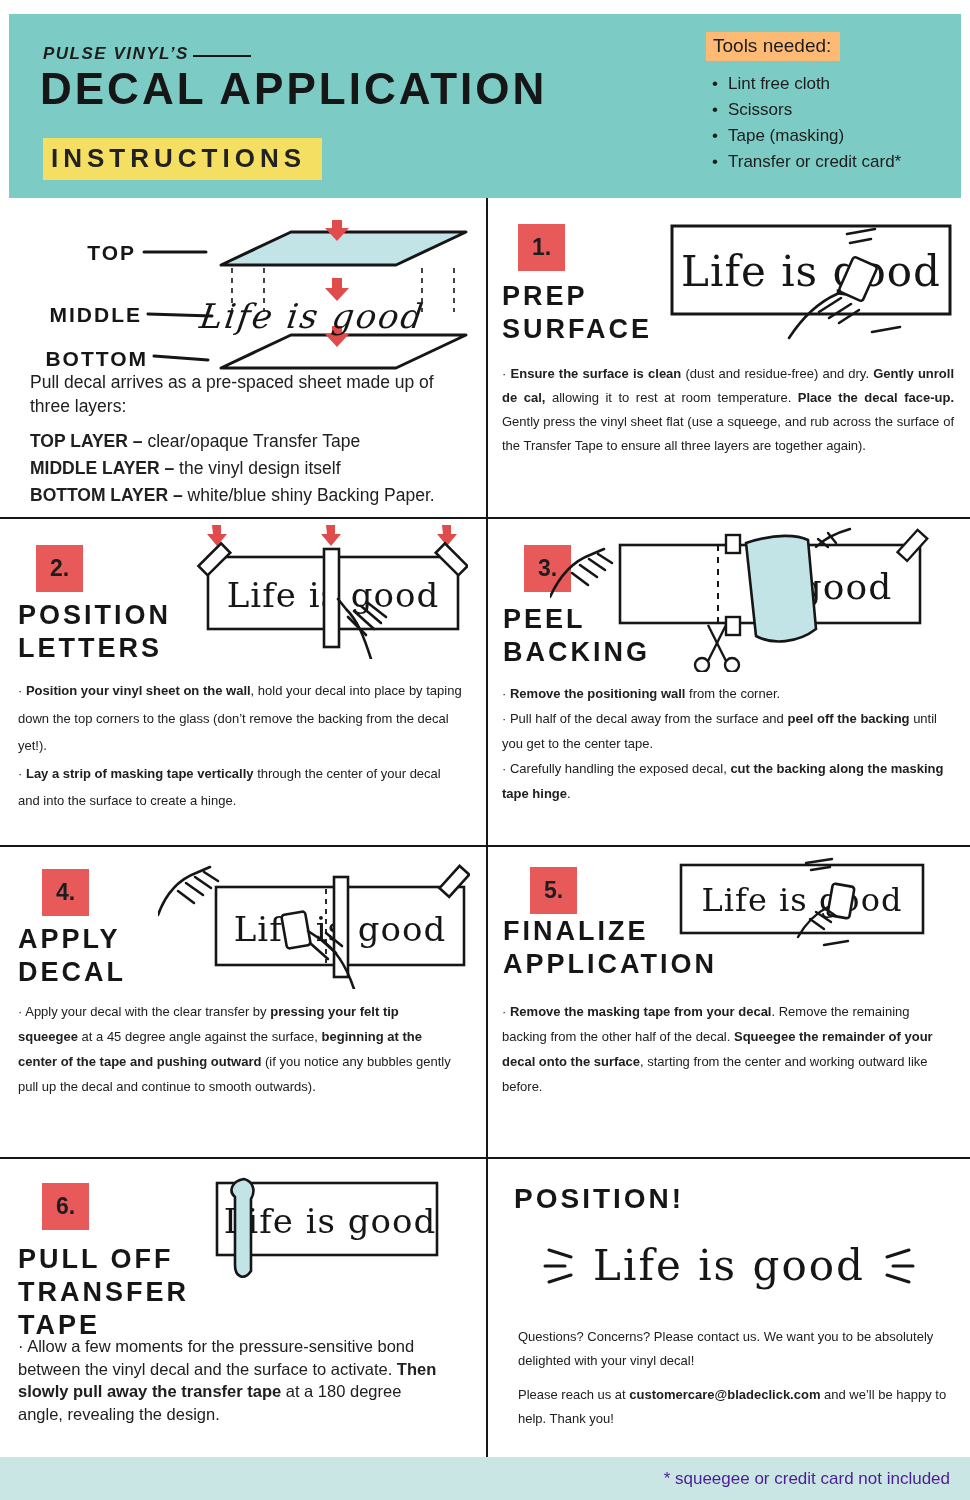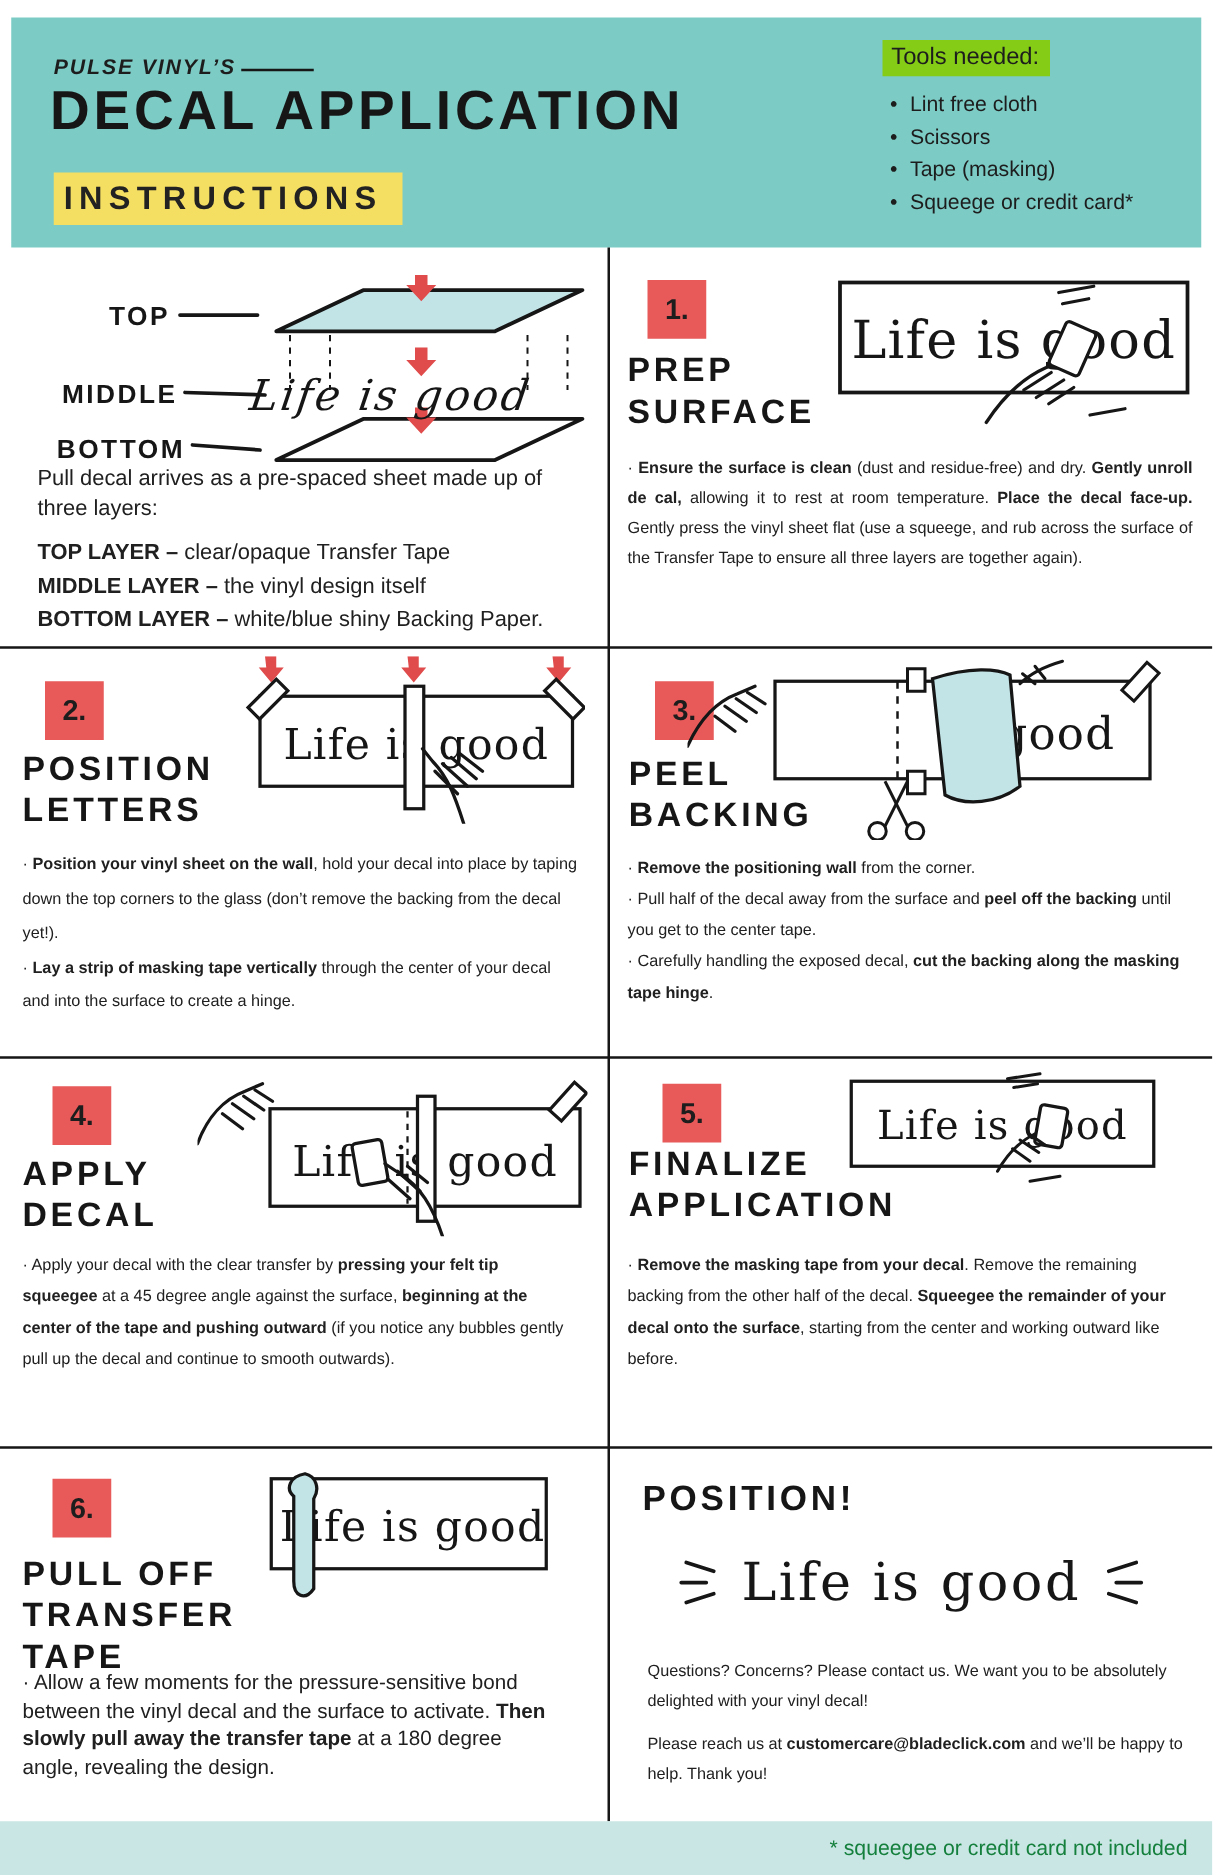--- a/index.html
+++ b/index.html
@@ -8,21 +8,21 @@
     position:relative; width:970px; height:1500px; background:#ffffff;
     font-family:"Liberation Sans", sans-serif; color:#1d1d1d; overflow:hidden;
   }
   
   #header { position:absolute; left:9px; top:14px; width:952px; height:184px; background:#7CCBC5; }
   .brand-row { position:absolute; left:34px; top:30px; font-weight:bold; font-size:17px; letter-spacing:1.5px;font-style:italic; }
   .brand-line { display:inline-block; width:58px; border-bottom:2px solid #161616; margin-left:4px; vertical-align:2px; }
   .page-title { position:absolute; left:31px; top:50px; font-weight:bold; font-size:44px; letter-spacing:3px; color:#161616; }
   .subtitle { position:absolute; left:34px; top:124px; background:#F5DF62; padding:5px 16px 6px 8px; font-weight:bold; font-size:26px; letter-spacing:5px; color:#222; }
   .tools { position:absolute; left:697px; top:18px; width:250px; }
-  .tools-label { display:inline-block; background:#84cc16; padding:3px 9px 4px 7px; font-size:19px; color:#1d1d1d; }
+  .tools-label { display:inline-block; background:#fdba74; padding:3px 9px 4px 7px; font-size:19px; color:#1d1d1d; }
   .tools ul { list-style:none; margin-top:10px; }
   .tools li { font-size:17px; line-height:26px; padding-left:22px; position:relative; }
   .tools li::before { content:"•"; position:absolute; left:6px; font-size:17px; }
   
   .hline { position:absolute; left:0; width:970px; height:2px; background:#161616; }
   #vline { position:absolute; left:486px; top:198px; width:2px; height:1259px; background:#161616; }
   
   .cell { position:absolute; }
   #cell-layers  { left:0;     top:198px;  width:486px; height:321px; }
   #cell-s1      { left:488px; top:198px;  width:482px; height:321px; }
@@ -53,21 +53,21 @@
   #cell-s5 .art   { left:190px; top:10px; } #cell-s5 .body { left:14px; top:152px; width:452px; line-height:25px; }
   #cell-s6 .badge { left:42px; top:24px; }  #cell-s6 .step-title { left:18px; top:84px; }
   #cell-s6 .art   { left:182px; top:18px; } #cell-s6 .body { left:18px; top:176px; width:428px; font-size:16.5px; line-height:22.5px; }
   #cell-perfect .heading { position:absolute; left:26px; top:24px; font-weight:bold; font-size:28px; letter-spacing:3px; color:#161616; }
   #cell-perfect .logo-row { position:absolute; left:0; top:82px; width:100%; display:flex; align-items:center; justify-content:center; gap:16px; }
   .brand-logo { font-family:"DejaVu Serif", serif; font-size:42px; letter-spacing:2px; color:#161616; }
   #cell-perfect .p1 { left:30px; top:166px; width:438px; }
   #cell-perfect .p2 { left:30px; top:224px; width:438px; }
   
   #footer { position:absolute; left:0; top:1457px; width:970px; height:43px; background:#C9E6E4; }
-  #footer .note { position:absolute; right:20px; top:0; line-height:43px; font-size:17px; color:#15803d; }
+  #footer .note { position:absolute; right:20px; top:0; line-height:43px; font-size:17px; color:#4c1d95; }
   
   .decal { font-family:"DejaVu Serif", serif; letter-spacing:1px; fill:#161616; }
   .script { font-family:"DejaVu Serif", serif; font-style:italic; letter-spacing:2px; fill:#161616; }
   .diag-label { font-family:"Liberation Sans", sans-serif; font-weight:bold; font-size:21px; letter-spacing:2px; fill:#161616; }
   b { font-weight:bold; }
 </style>
 </head>
 <body>
 
 <div id="page">
@@ -75,21 +75,21 @@
   <header id="header">
     <div class="brand-row"><span>PULSE VINYL’S</span><span class="brand-line"></span></div>
     <h1 class="page-title">DECAL APPLICATION</h1>
     <div class="subtitle">INSTRUCTIONS</div>
     <div class="tools">
       <span class="tools-label">Tools needed:</span>
       <ul>
         <li>Lint free cloth</li>
         <li>Scissors</li>
         <li>Tape (masking)</li>
-        <li>Squeege or credit card*</li>
+        <li>Transfer or credit card*</li>
       </ul>
     </div>
   </header>
 
   <div class="hline" style="top:517px"></div>
   <div class="hline" style="top:845px"></div>
   <div class="hline" style="top:1157px"></div>
   <div id="vline"></div>
 
   <section class="cell" id="cell-layers">

